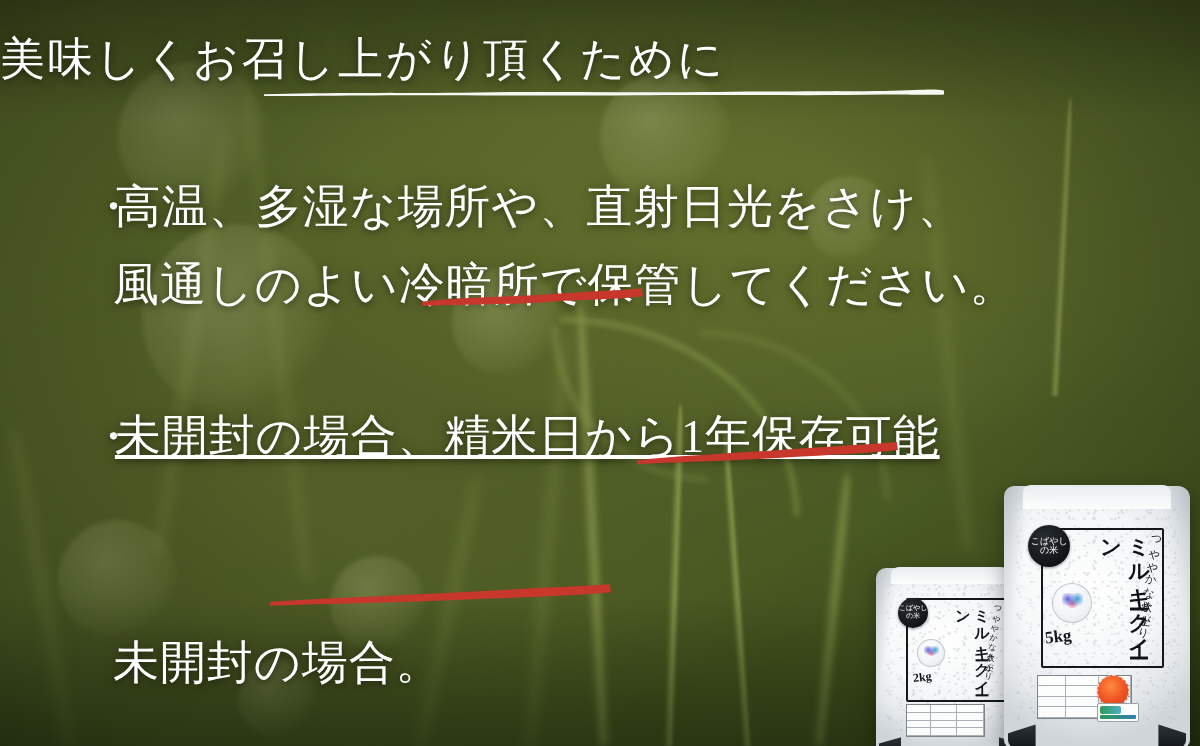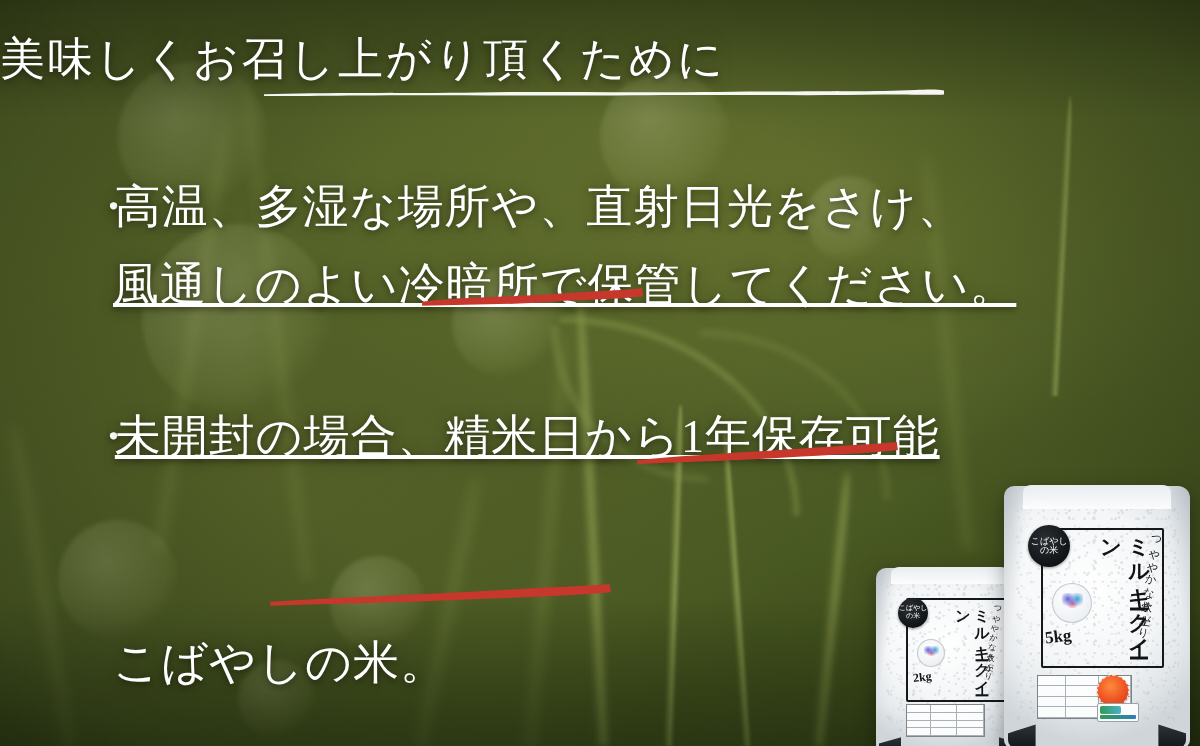--- a/index.html
+++ b/index.html
@@ -64,21 +64,21 @@
     position:absolute;color:#fff;white-space:nowrap;
     font-family:"Liberation Serif","DejaVu Serif",serif;
     text-shadow:0 2px 6px rgba(0,0,0,.42),0 0 18px rgba(0,0,0,.22);
     letter-spacing:.02em;
   }
   .bullet-dot{
     display:inline-block;width:.5em;margin-right:.04em;
     color:#fff;
   }
   .l1{left:90px;top:176px;font-size:46px;}
-  .l2{left:113px;top:254px;font-size:46px;text-decoration:underline;}
+  .l2{left:113px;top:254px;font-size:46px;}
   .l3{left:90px;top:406px;font-size:46px;text-decoration:underline;}
   .l4{left:90px;top:548px;font-size:46px;}
   .l5{left:113px;top:632px;font-size:46px;}
 
   
   .marker{position:absolute;pointer-events:none;}
   .m1{left:420px;top:288px;width:225px;height:17px;transform:rotate(-0.9deg);}
   .m2{left:635px;top:444px;width:265px;height:17px;transform:rotate(-1.6deg);}
   .m3{left:268px;top:586px;width:345px;height:17px;transform:rotate(-1.2deg);}
 
@@ -243,21 +243,21 @@
 
     <div class="line l1">
       <span class="bullet-dot">・</span><span>高温、多湿な場所や、直射日光をさけ、</span>
     </div>
     <div class="line l2">風通しのよい冷暗所で保管してください。</div>
 
     <div class="line l3">
       <span class="bullet-dot">・</span><span>未開封の場合、精米日から1年保存可能</span>
     </div>
 
-    <div class="line l5">こばやしの米。</div>
+    <div class="line l5">未開封の場合。</div>
   </div>
 
   <svg class="marker m1" viewBox="0 0 225 17" preserveAspectRatio="none">
     <path d="M2,12 C40,8 90,9 140,6 C175,4 200,4 222,2 L223,10 C196,13 168,12 132,14 C92,16.3 46,15.6 2,16 Z" fill="#c8372b"></path>
   </svg>
   <svg class="marker m2" viewBox="0 0 265 17" preserveAspectRatio="none">
     <path d="M2,12.5 C50,9 110,8 170,5.4 C210,3.6 240,3 262,1.6 L263,9.6 C232,12.4 196,12.4 150,14 C100,15.8 48,15.6 2,16.4 Z" fill="#c8372b"></path>
   </svg>
   <svg class="marker m3" viewBox="0 0 345 17" preserveAspectRatio="none">
     <path d="M2,12.2 C70,9.2 150,8.4 226,5.6 C276,3.8 316,3 342,1.8 L343,9.8 C306,12.6 262,12.6 200,14.2 C132,15.9 62,15.6 2,16.2 Z" fill="#c8372b"></path>

